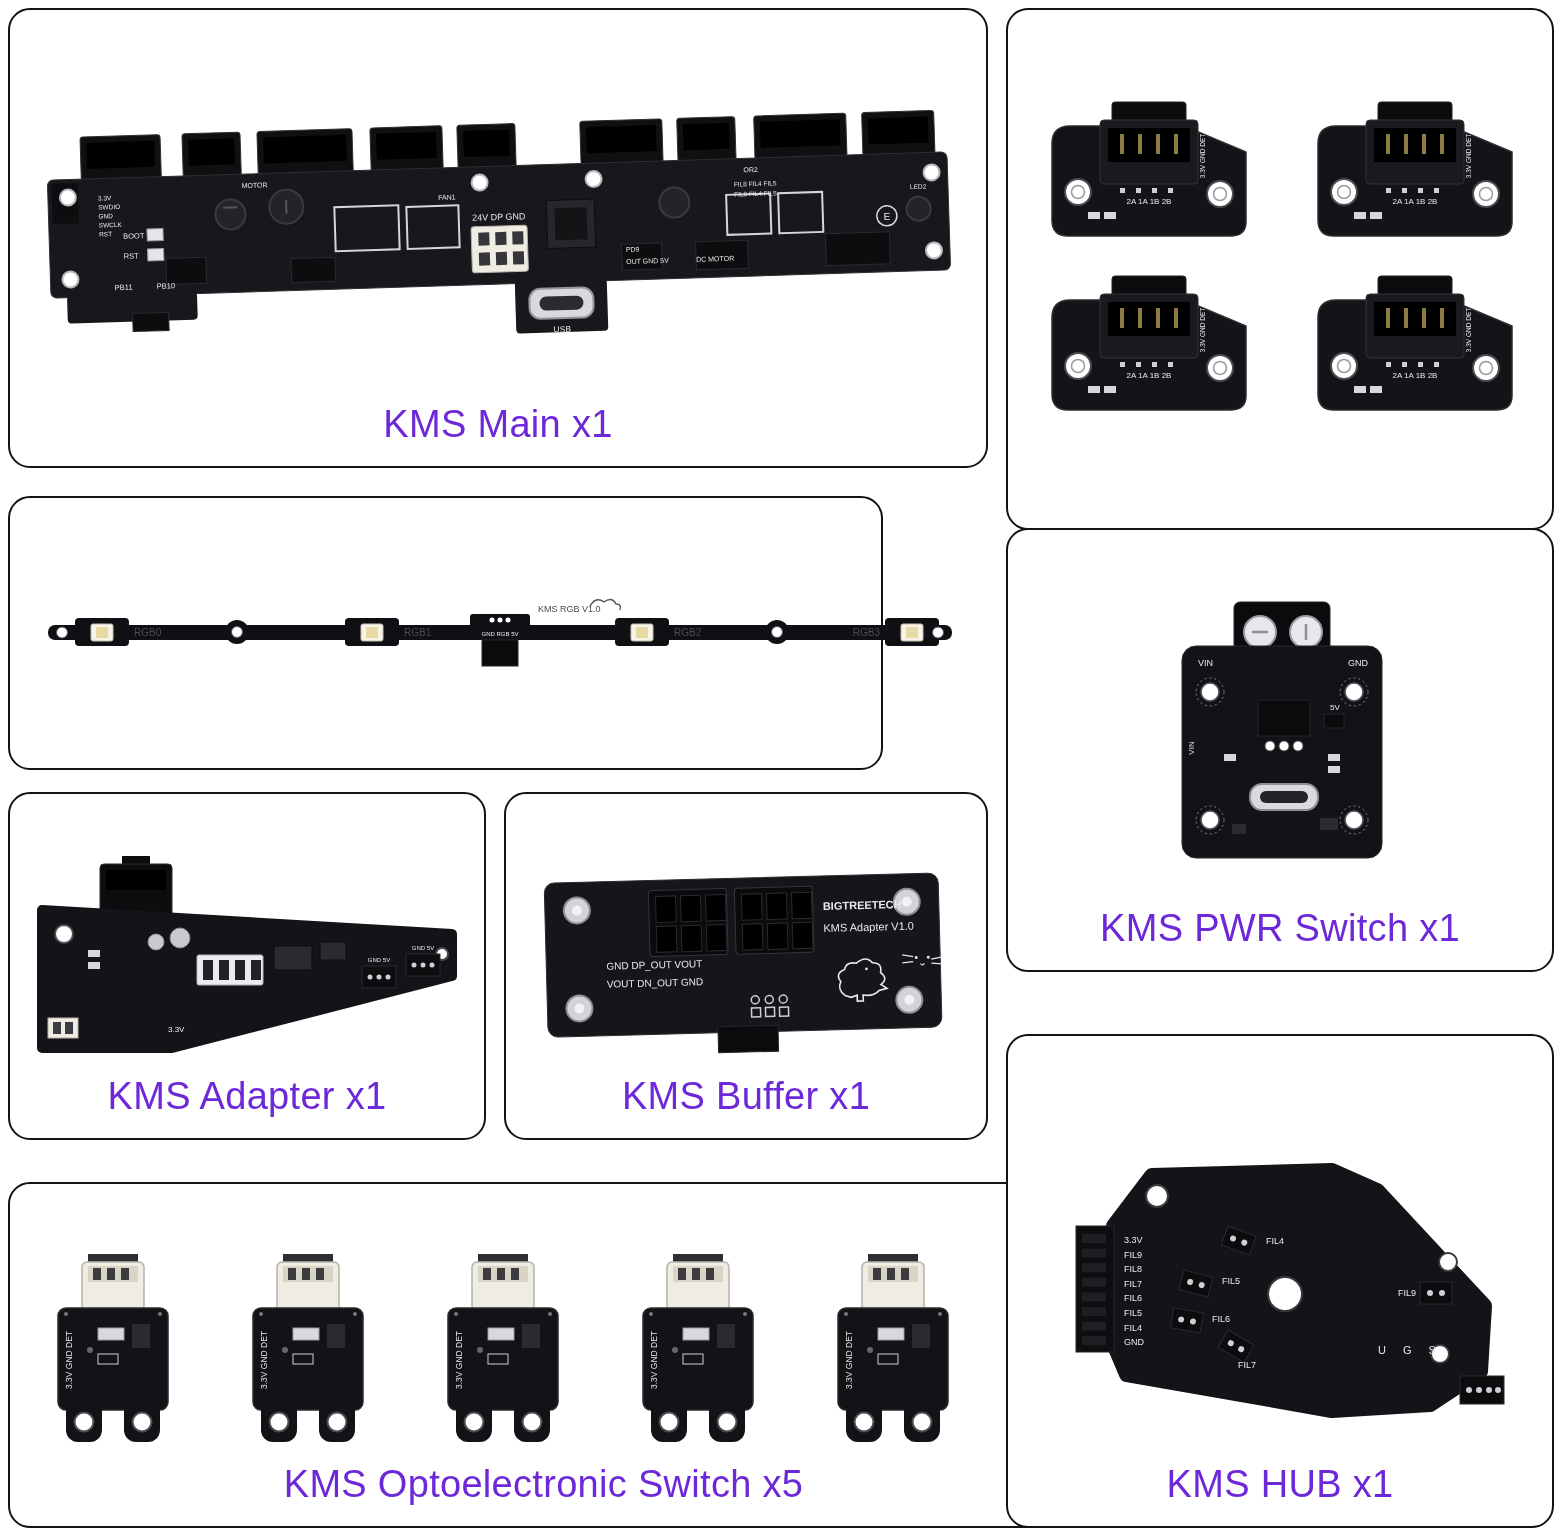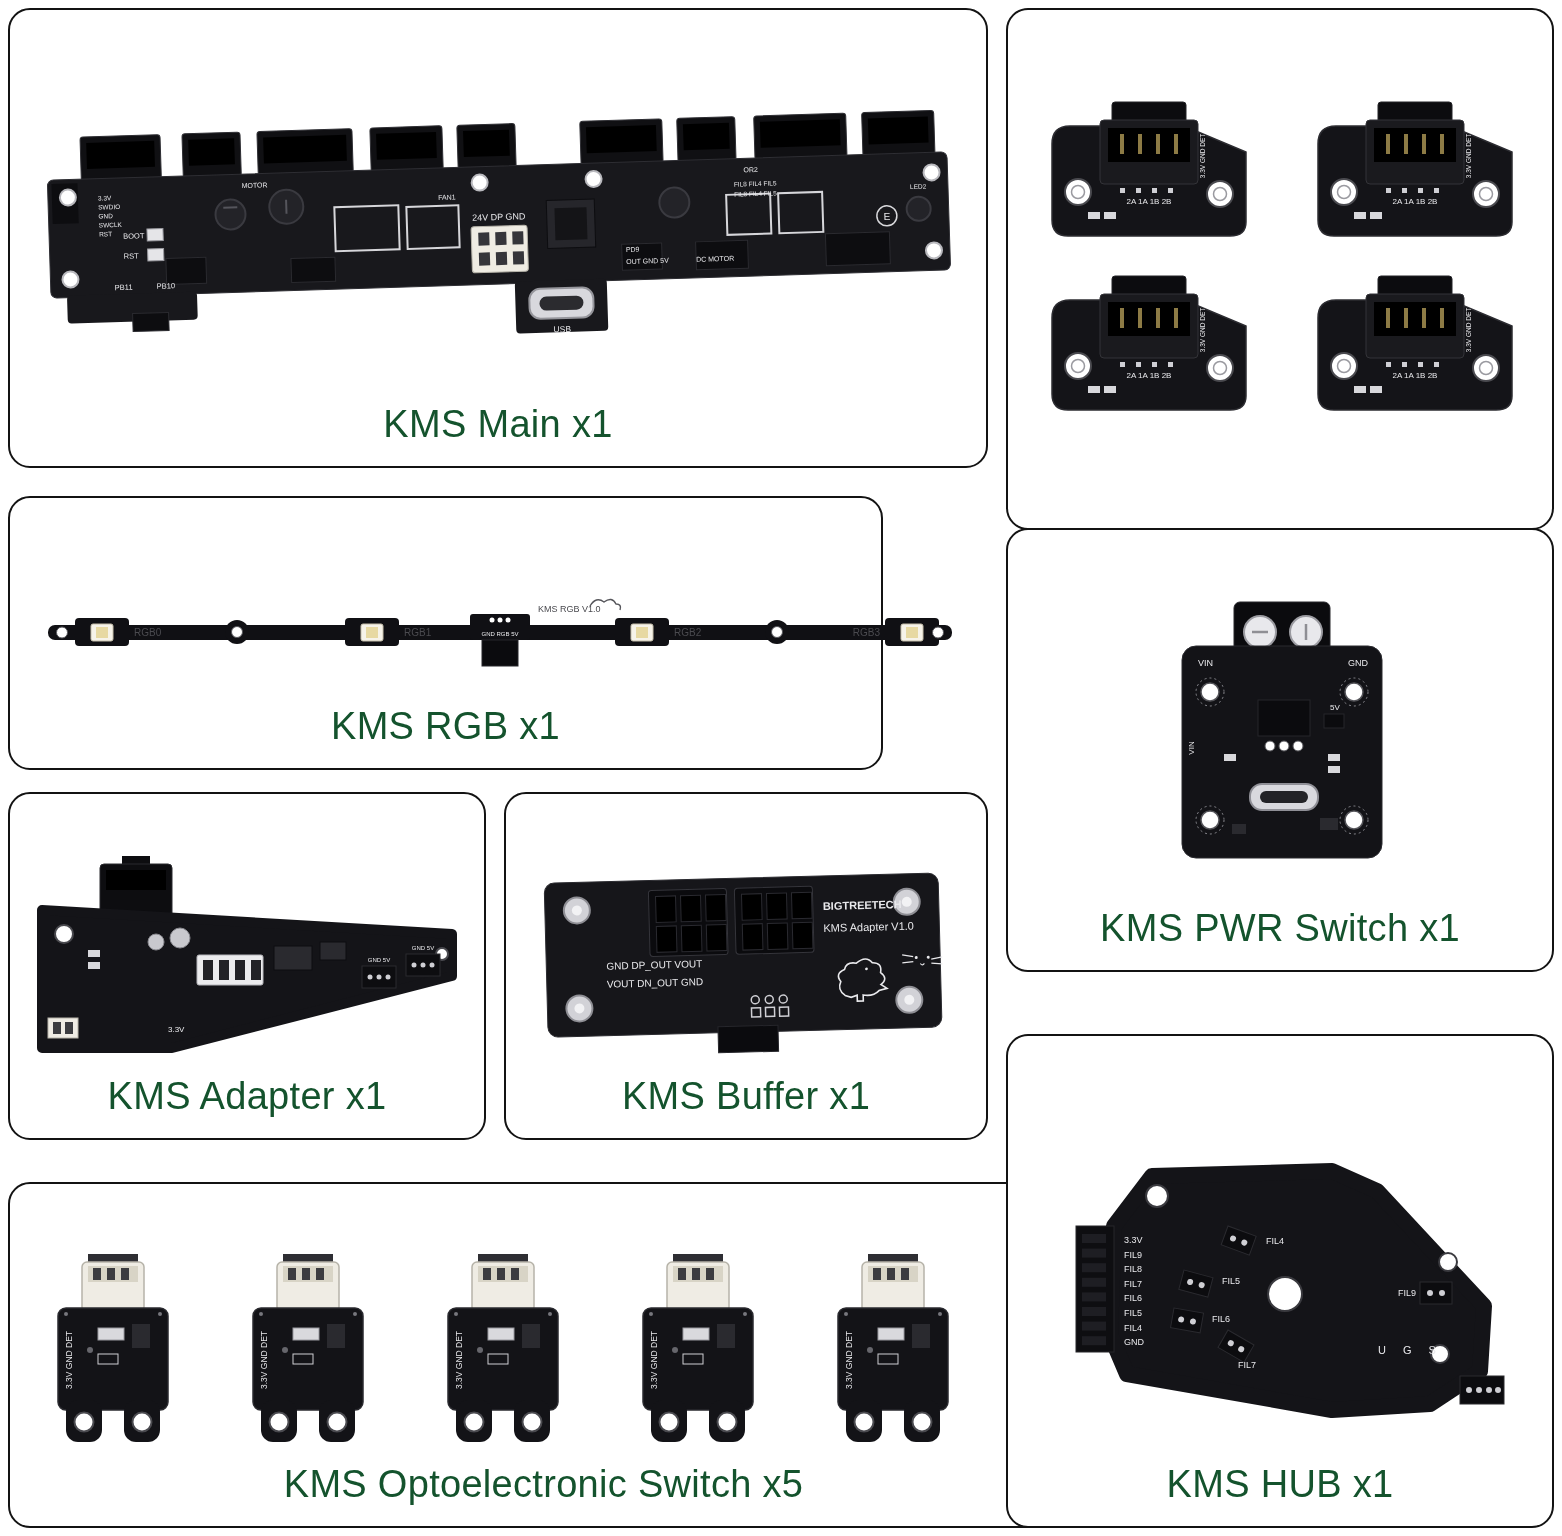--- a/index.html
+++ b/index.html
@@ -1,21 +1,21 @@
 <!DOCTYPE html>
 <html><head>
 <meta charset="utf-8">
 <style>
   * { margin:0; padding:0; box-sizing:border-box; }
   html,body { background:#ffffff; }
   body { font-family:"Liberation Sans", sans-serif; }
   .canvas { position:relative; width:1562px; height:1536px; background:#fff; overflow:hidden; }
   .box { position:absolute; background:#fff; border:2.5px solid #131313; border-radius:22px; }
   .box-label { position:absolute; left:0; right:0; bottom:20px; text-align:center;
-               font-size:38px; color:#14532d; letter-spacing:0.3px; }
+               font-size:38px; color:#6d28d9; letter-spacing:0.3px; }
   .art { position:absolute; }
   svg text { font-family:"Liberation Sans", sans-serif; }
   .silk { fill:#e9e9ec; }
   .ink { fill:#4a4a4f; }
   .grid-motor { position:absolute; left:28px; top:86px; width:492px;
                 display:grid; grid-template-columns:repeat(2,226px); column-gap:40px; row-gap:22px; }
   .row-opto { position:absolute; left:28px; top:66px; width:930px; display:flex; gap:45px; }
 </style>
 </head>
 <body>
@@ -306,21 +306,20 @@
         <rect x="452" y="62" width="36" height="26" fill="#0b0b0e" stroke="#26262b"></rect>
       </g>
       <text class="silk" x="470" y="58" font-size="6" text-anchor="middle">GND RGB 5V</text>
       <text class="ink" x="508" y="34" font-size="9">KMS RGB V1.0</text>
       <path d="M560,28 q6,-10 14,-4 q8,-6 12,2 q6,0 4,6" stroke="#55555a" stroke-width="1.4" fill="none"></path>
       <text class="ink" x="104" y="58" font-size="10">RGB0</text>
       <text class="ink" x="374" y="58" font-size="10">RGB1</text>
       <text class="ink" x="644" y="58" font-size="10">RGB2</text>
       <text class="ink" x="850" y="58" font-size="10" text-anchor="end">RGB3</text>
     </svg>
-    <div class="box-label">KMS RGB x1</div>
   </div>
 
   <div class="box" style="left:1006px;top:528px;width:548px;height:444px;">
     <svg class="art" style="left:154px;top:58px;" width="240" height="300" viewBox="0 0 240 300">
       <g>
         <rect x="72" y="14" width="96" height="66" rx="6" fill="#0b0b0e" stroke="#26262b"></rect>
         <circle cx="98" cy="44" r="16" fill="#e8e8ec" stroke="#9b9ba1" stroke-width="2"></circle>
         <circle cx="144" cy="44" r="16" fill="#e8e8ec" stroke="#9b9ba1" stroke-width="2"></circle>
         <path d="M90,44 h16 M144,36 v16" stroke="#8e8e94" stroke-width="2.5"></path>
       </g>

